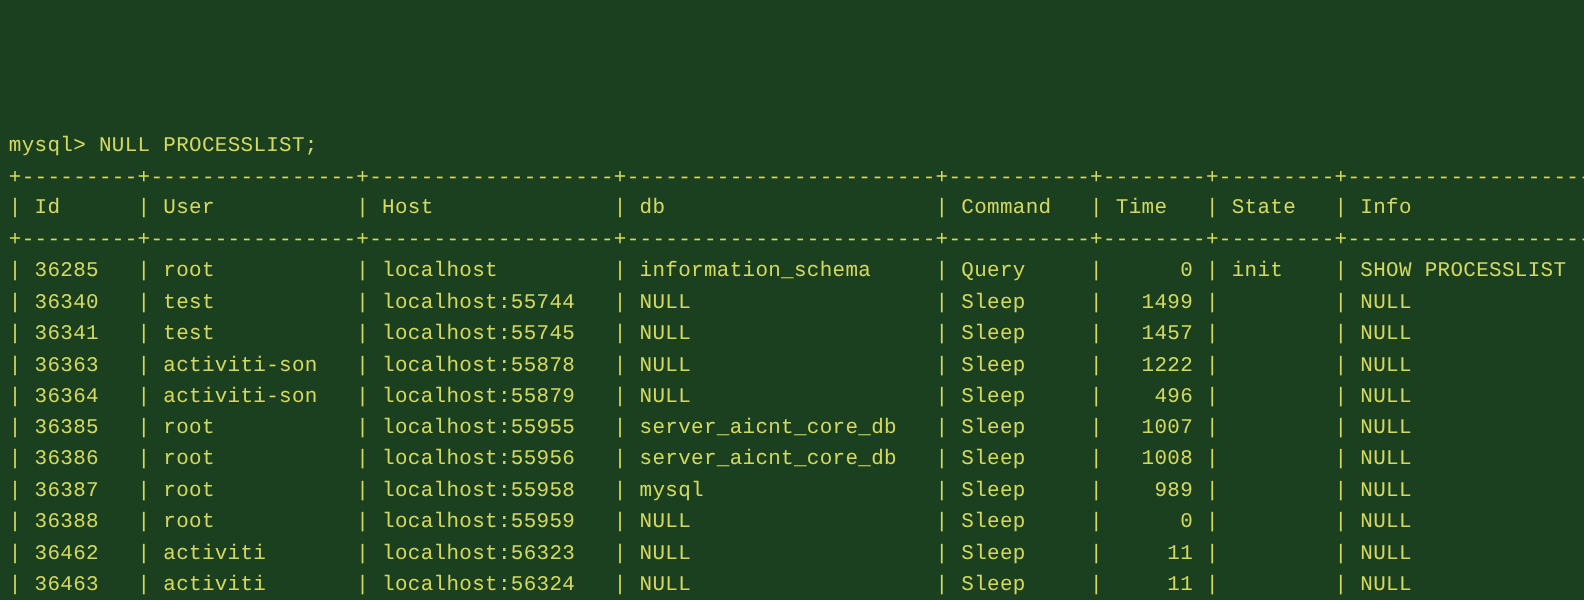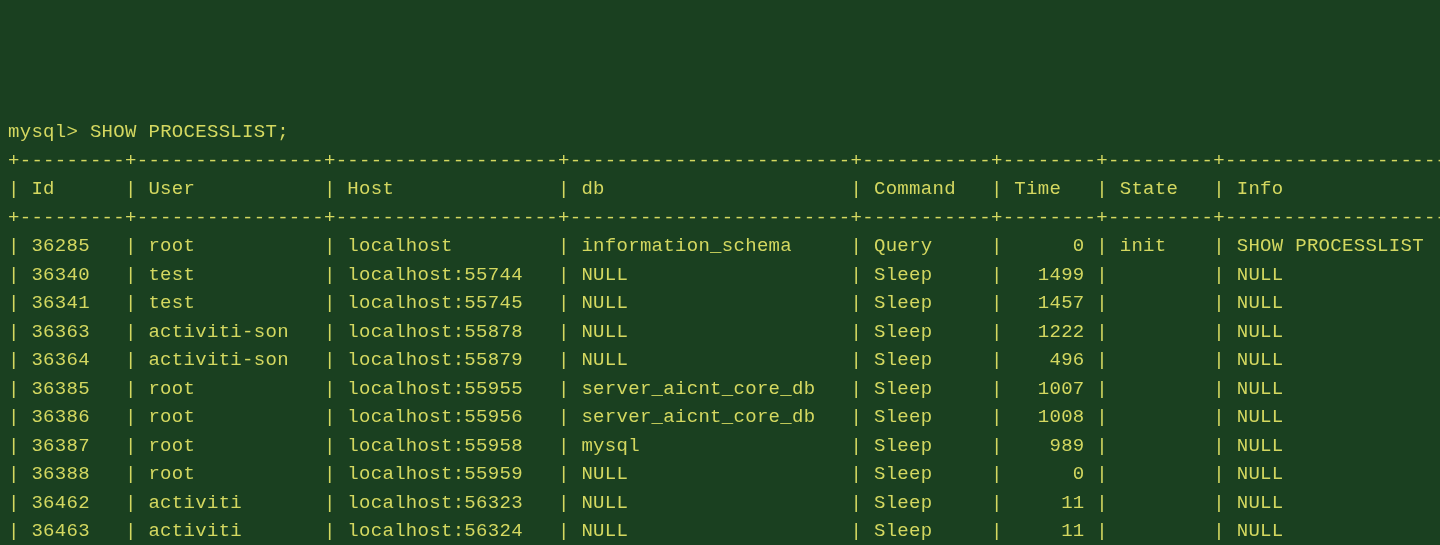--- a/index.html
+++ b/index.html
@@ -21,21 +21,21 @@
     }
     .terminal {
       letter-spacing: 0.3px;
     }
   </style>
 </head>
 <body>
 
 
 
-<div class="terminal"><span><span>mysql&gt;</span> <span>SHOW PROCESSLIST;</span></span>
+<div class="terminal"><span><span>mysql&gt;</span> <span>NULL PROCESSLIST;</span></span>
 <span id="border-top">+---------+----------------+-------------------+------------------------+-----------+--------+---------+--------------------+</span>
 <span id="header-row">| Id      | User           | Host              | db                     | Command   | Time   | State   | Info               |</span>
 <span id="border-mid">+---------+----------------+-------------------+------------------------+-----------+--------+---------+--------------------+</span>
 <span id="body-rows">| 36285   | root           | localhost         | information_schema     | Query     |      0 | init    | SHOW PROCESSLIST   |
 | 36340   | test           | localhost:55744   | NULL                   | Sleep     |   1499 |         | NULL               |
 | 36341   | test           | localhost:55745   | NULL                   | Sleep     |   1457 |         | NULL               |
 | 36363   | activiti-son   | localhost:55878   | NULL                   | Sleep     |   1222 |         | NULL               |
 | 36364   | activiti-son   | localhost:55879   | NULL                   | Sleep     |    496 |         | NULL               |
 | 36385   | root           | localhost:55955   | server_aicnt_core_db   | Sleep     |   1007 |         | NULL               |
 | 36386   | root           | localhost:55956   | server_aicnt_core_db   | Sleep     |   1008 |         | NULL               |

